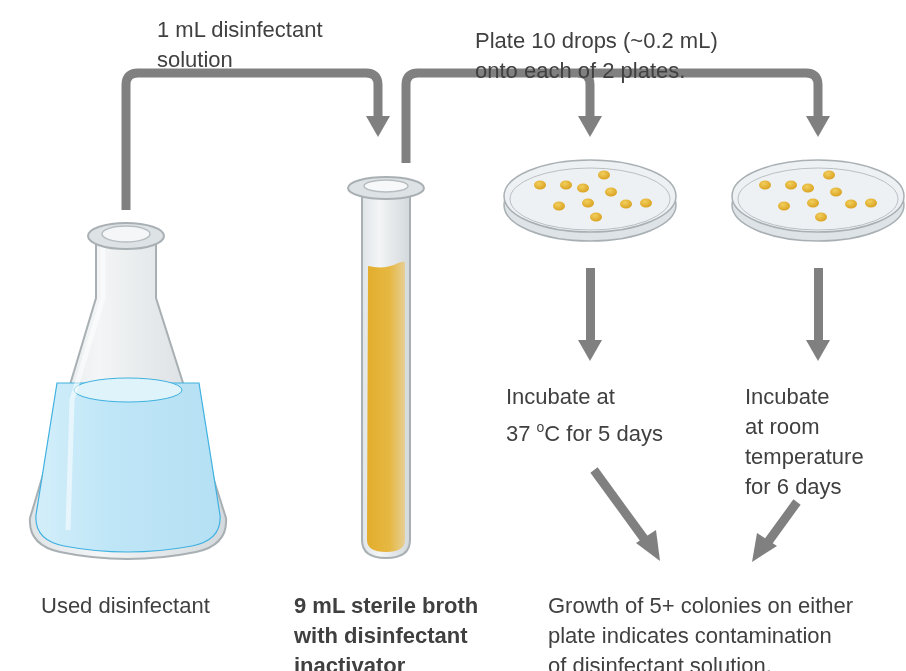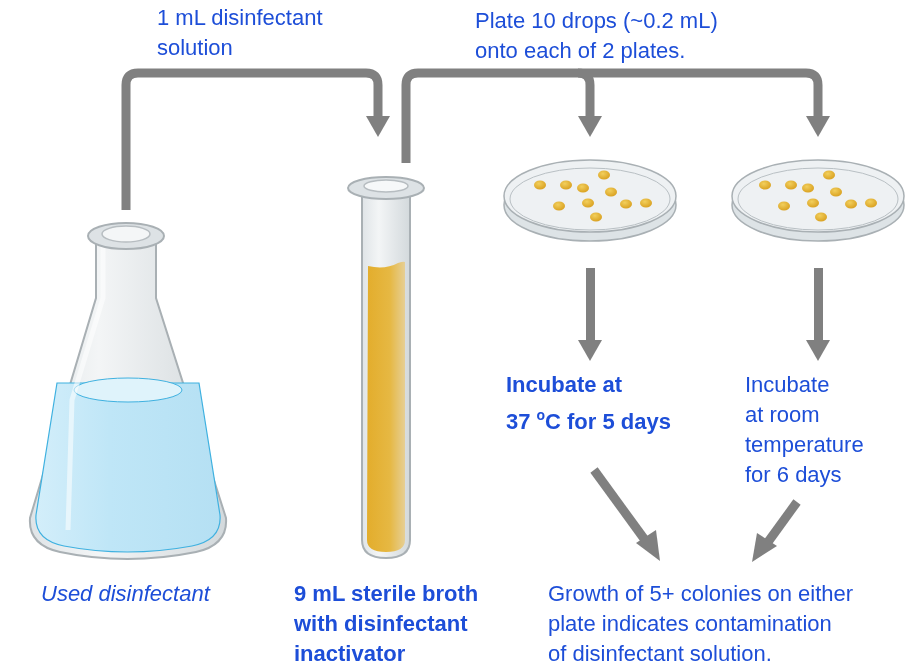--- a/index.html
+++ b/index.html
@@ -1,19 +1,19 @@
 <!DOCTYPE html>
 <html><head>
 <meta charset="utf-8">
 <style>
   html, body { margin: 0; padding: 0; background: #ffffff; }
   body { width: 906px; height: 671px; position: relative; overflow: hidden;
          font-family: "Liberation Sans", "DejaVu Sans", sans-serif; color: #111; }
   #art { position: absolute; left: 0; top: 0; }
-  .lbl { position: absolute; font-size: 22px; line-height: 30px; white-space: pre-line; color: #1d4ed8; }
+  .lbl { position: absolute; font-size: 22px; line-height: 30px; white-space: pre-line; color: #404040; margin-top: 12px; }
   .sup { font-size: 14px; vertical-align: 9px; margin-left: 6px; }
 </style>
 </head>
 <body>
 
 <svg id="art" width="906" height="671" viewBox="0 0 906 671">
   <defs>
     <linearGradient id="brothGrad" x1="0" x2="1" y1="0" y2="0">
       <stop offset="0" stop-color="#e3ad2c"></stop>
       <stop offset="0.6" stop-color="#e6b843"></stop>
@@ -113,30 +113,30 @@
       <ellipse cx="813" cy="203" rx="6" ry="4.5"></ellipse>
       <ellipse cx="851" cy="204" rx="6" ry="4.5"></ellipse>
       <ellipse cx="871" cy="203" rx="6" ry="4.5"></ellipse>
       <ellipse cx="821" cy="217" rx="6" ry="4.5"></ellipse>
     </g>
   </g>
 </svg>
 
 <div class="lbl" style="left:157px; top:3px;">1 mL disinfectant
 solution</div>
-<div class="lbl" style="left:475px; top:6px;">Plate 10 drops (~0.2 mL)
+<div class="lbl" style="left:475px; top:14px;">Plate 10 drops (~0.2 mL)
 onto each of 2 plates.</div>
 
-<div class="lbl" style="left:506px; top:370px;font-weight:bold;"><span>Incubate at
+<div class="lbl" style="left:506px; top:370px;"><span>Incubate at
 37</span><span class="sup">o</span><span>C for 5 days</span></div>
 
 <div class="lbl" style="left:745px; top:370px;">Incubate
 at room
 temperature
 for 6 days</div>
 
-<div class="lbl" style="left:41px; top:579px;font-style:italic;">Used disinfectant</div>
+<div class="lbl" style="left:41px; top:579px;">Used disinfectant</div>
 <div class="lbl" style="left:294px; top:579px;font-weight:bold;">9 mL sterile broth
 with disinfectant
 inactivator</div>
 <div class="lbl" style="left:548px; top:579px;">Growth of 5+ colonies on either
 plate indicates contamination
 of disinfectant solution.</div>
 
 </body></html>

